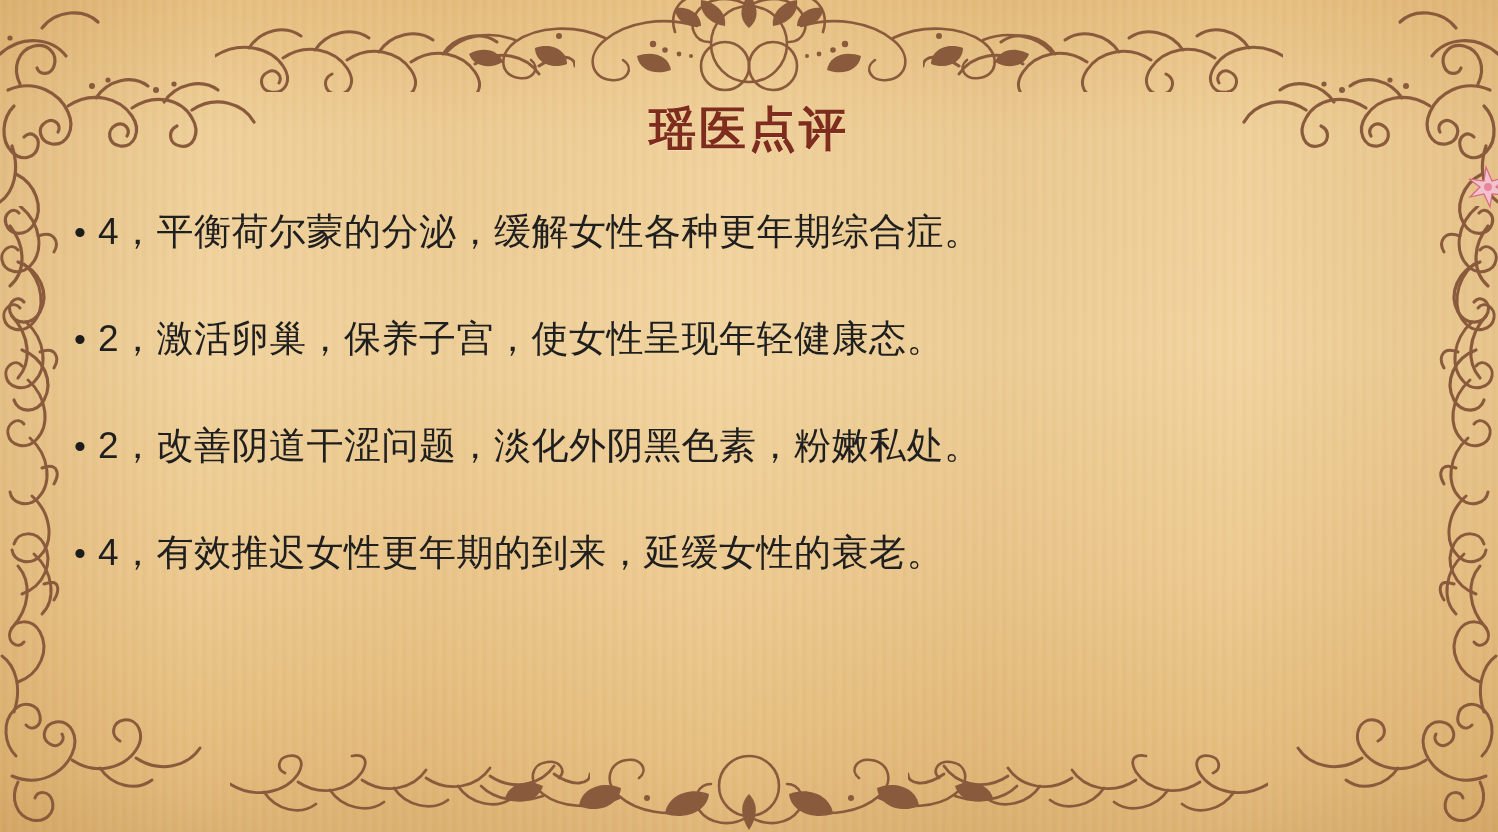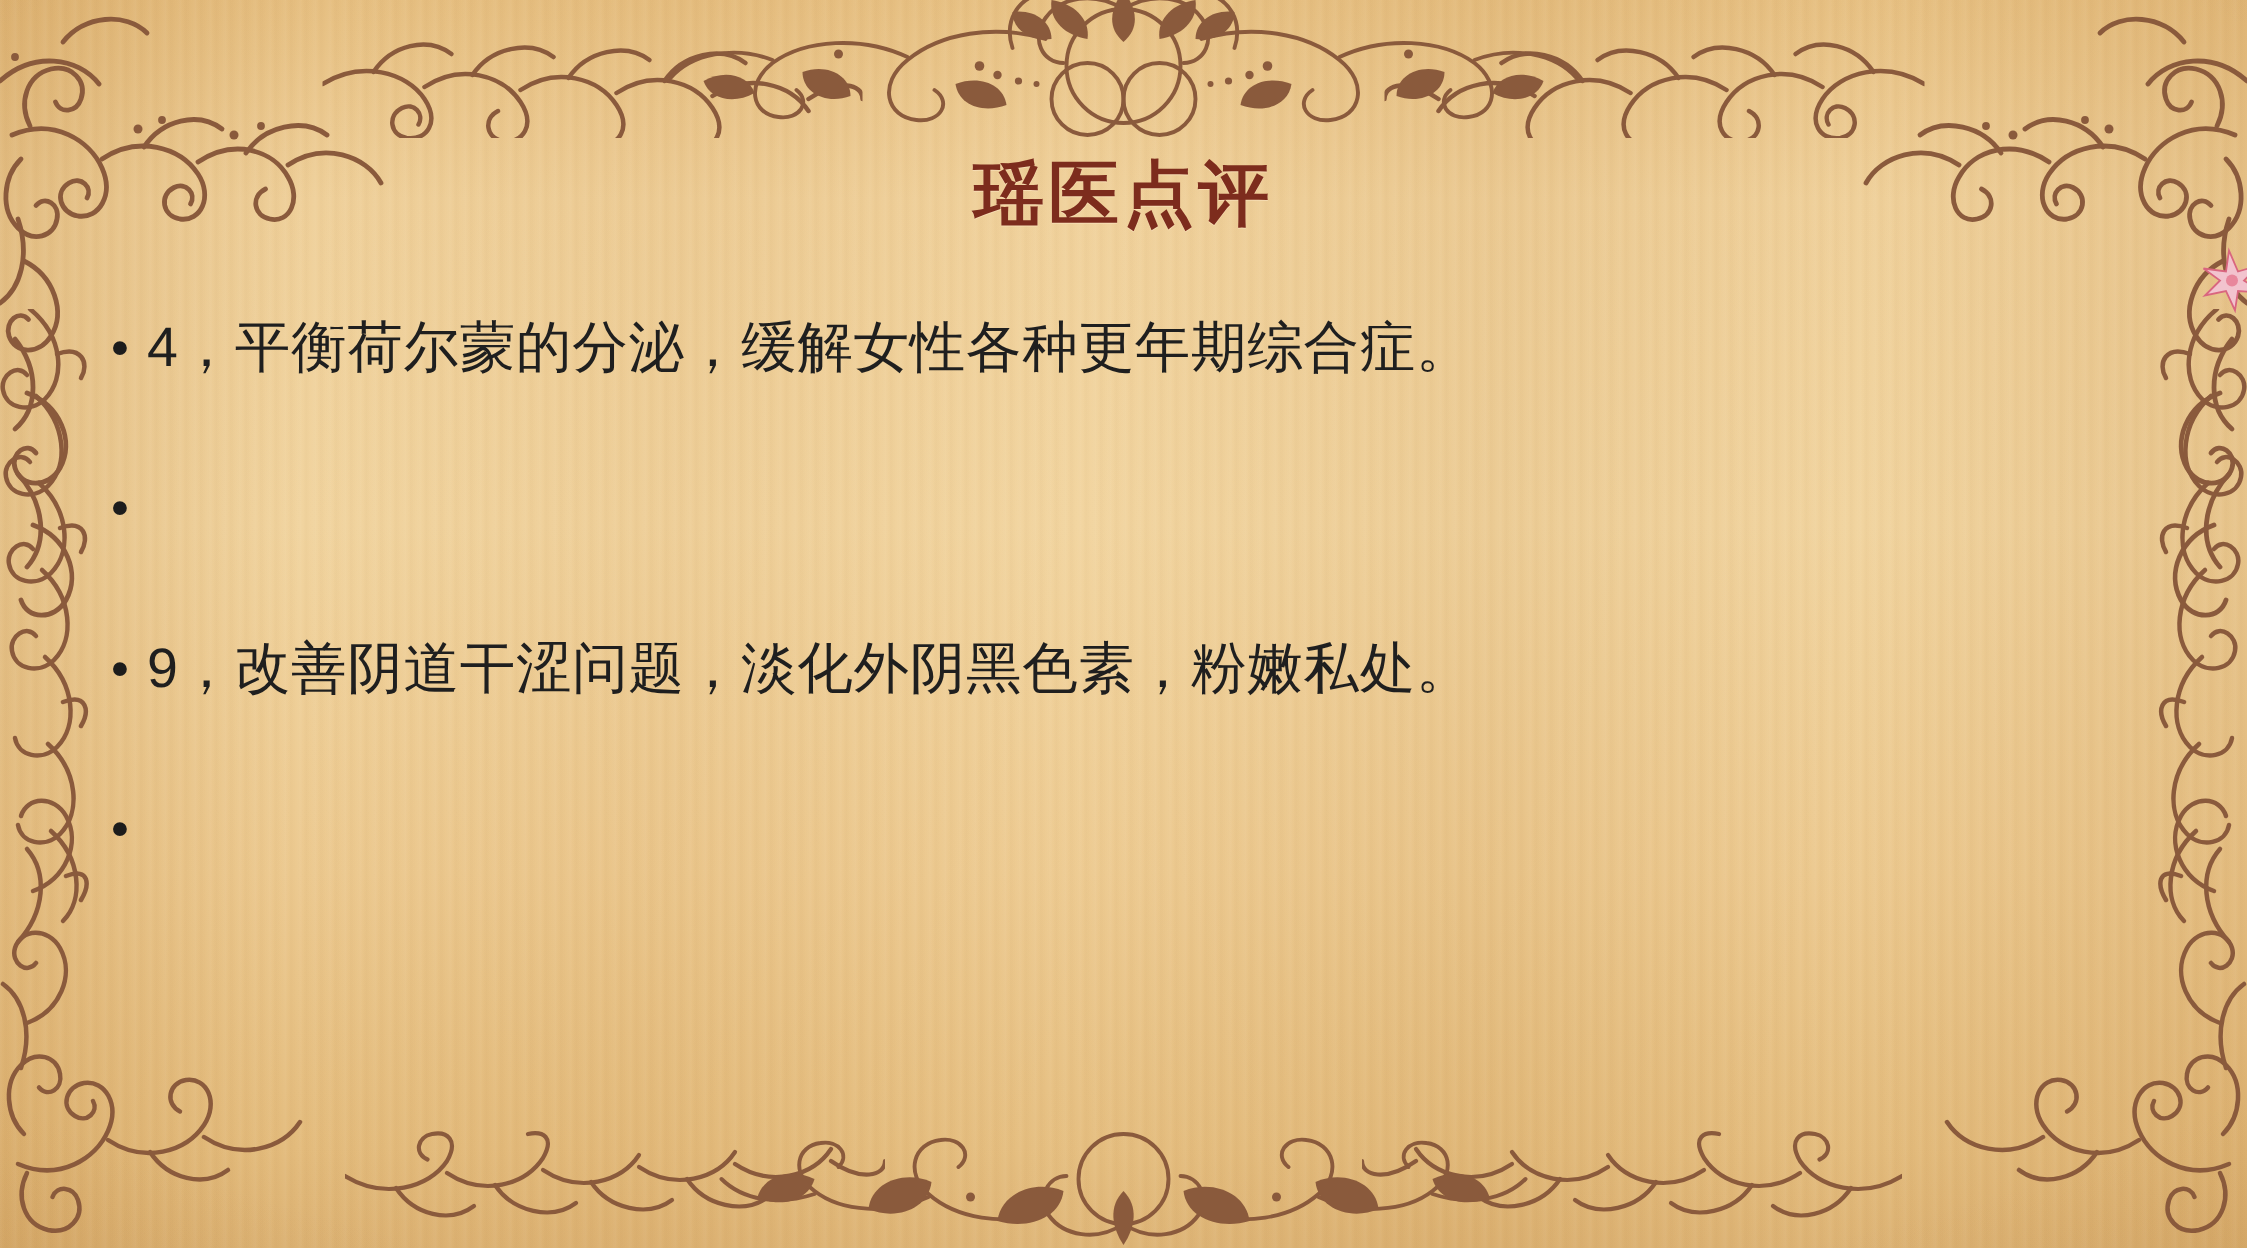--- a/index.html
+++ b/index.html
@@ -421,28 +421,30 @@
 
     <div class="bullets">
 
       <div class="bullet-row">
         <span class="bullet-dot">•</span>
         <span class="bullet-text">4，平衡荷尔蒙的分泌，缓解女性各种更年期综合症。</span>
       </div>
 
       <div class="bullet-row">
         <span class="bullet-dot">•</span>
+        <span class="bullet-text">2，激活卵巢，保养子宫，使女性呈现年轻健康态。</span>
       </div>
 
       <div class="bullet-row">
         <span class="bullet-dot">•</span>
-        <span class="bullet-text">9，改善阴道干涩问题，淡化外阴黑色素，粉嫩私处。</span>
+        <span class="bullet-text">2，改善阴道干涩问题，淡化外阴黑色素，粉嫩私处。</span>
       </div>
 
       <div class="bullet-row">
         <span class="bullet-dot">•</span>
+        <span class="bullet-text">4，有效推迟女性更年期的到来，延缓女性的衰老。</span>
       </div>
 
     </div>
   </div>
 
   <div class="vignette"></div>
 </div>
 
 </body></html>

